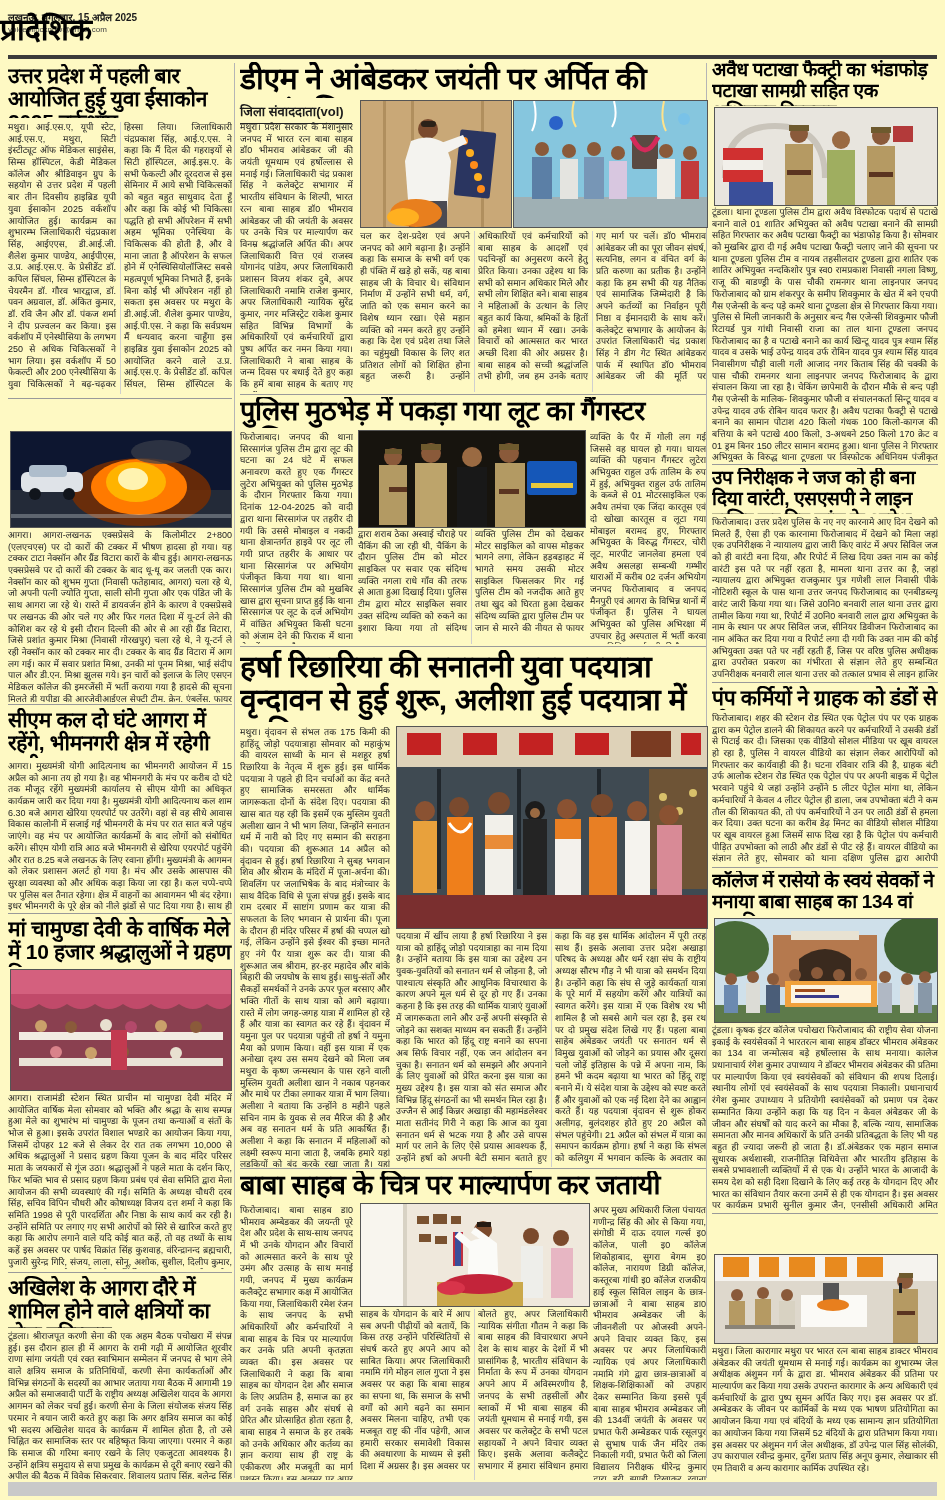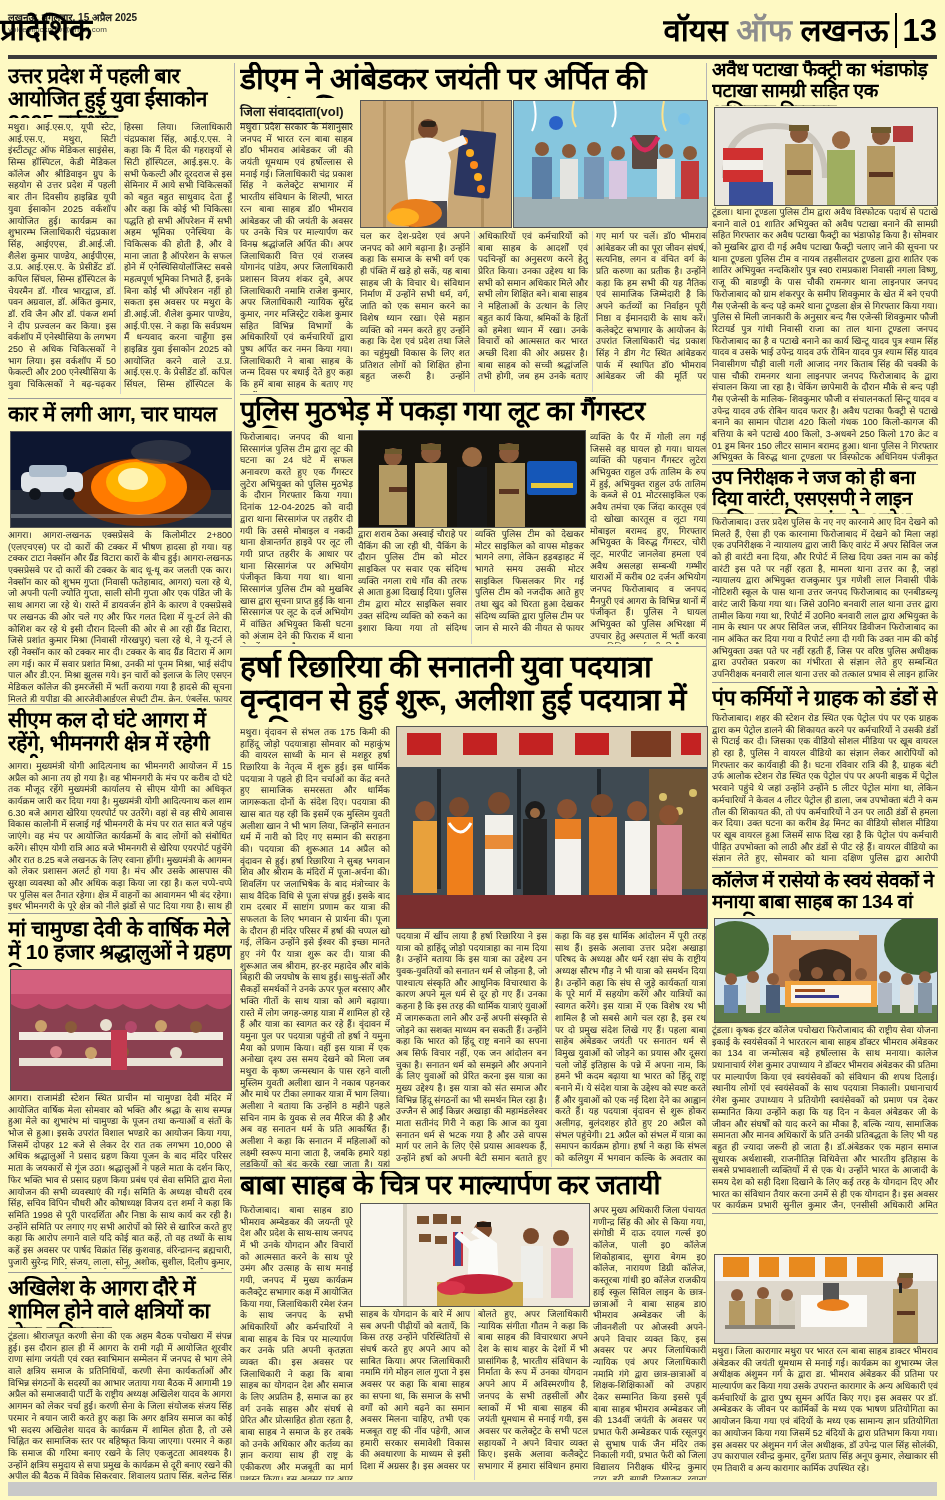--- a/index.html
+++ b/index.html
@@ -32,35 +32,29 @@
 </head>
 <body>
 
 <div id="page">
 
   <div class="abs" style="left:8px;top:12px;width:200px;">
     <div class="mast-date">लखनऊ, मंगलवार, 15 अप्रैल 2025</div>
     <div class="mast-mail">voiceoflucknow@gmail.com</div>
   </div>
   <div class="abs mast-section" style="left:0;top:8px;width:945px;">प्रादेशिक</div>
-  <div class="abs brand" style="right:8px;top:8px;">
-    <span>वॉयस</span>
-    <span class="mid">ऑफ</span>
-    <span>लखनऊ</span><span class="pg">13</span>
-  </div>
   <div class="abs head-rule" style="left:8px;top:55px;width:929px;"></div>
 
   <div class="abs vrule" style="left:234px;top:63px;height:1415px;"></div>
   <div class="abs vrule" style="left:706px;top:63px;height:1415px;"></div>
 
   <div class="abs hl h-md" style="left:8px;top:64px;width:224px;height:54px;">उत्तर प्रदेश में पहली बार आयोजित हुई युवा ईसाकोन 2025 वर्कशॉप</div>
   <div class="abs body-txt cols2" style="left:8px;top:122px;width:224px;height:272px;">मथुरा। आई.एस.ए, यूपी स्टेट, आई.एस.ए, मथुरा, सिटी इंस्टीट्यूट ऑफ मेडिकल साइंसेस, सिम्स हॉस्पिटल, केडी मेडिकल कॉलेज और श्रीडिवाइन ग्रुप के सहयोग से उत्तर प्रदेश में पहली बार तीन दिवसीय हाइब्रिड यूपी युवा ईसाकोन 2025 वर्कशॉप आयोजित हुई। कार्यक्रम का शुभारम्भ जिलाधिकारी चंद्रप्रकाश सिंह, आईएएस, डी.आई.जी. शैलेश कुमार पाण्डेय, आईपीएस, उ.प्र. आई.एस.ए. के प्रेसीडेंट डॉ. कपिल सिंघल, सिम्स हॉस्पिटल के चेयरमैन डॉ. गौरव भारद्वाज, डॉ. पवन अग्रवाल, डॉ. अंकित कुमार, डॉ. रवि जैन और डॉ. पंकज शर्मा ने दीप प्रज्वलन कर किया। इस वर्कशॉप में एनेस्थीसिया के लगभग 250 से अधिक चिकित्सकों ने भाग लिया। इस वर्कशॉप में 50 फेकल्टी और 200 एनेस्थीसिया के युवा चिकित्सकों ने बढ़-चढ़कर हिस्सा लिया। जिलाधिकारी चंद्रप्रकाश सिंह, आई.ए.एस. ने कहा कि मैं दिल की गहराइयों से सिटी हॉस्पिटल, आई.इस.ए. के सभी फेकल्टी और दूरदराज से इस सेमिनार में आये सभी चिकित्सकों को बहुत बहुत साधुवाद देता हूँ और कहा कि कोई भी चिकित्सा पद्धति हो सभी ऑपरेशन में सभी अहम भूमिका एनेस्थिया के चिकित्सक की होती है, और वे माना जाता है ऑपरेशन के सफल होने में एनेस्थिसियोलॉजिस्ट सबसे महत्वपूर्ण भूमिका निभाते हैं, इनके बिना कोई भी ऑपरेशन नहीं हो सकता इस अवसर पर मथुरा के डी.आई.जी. शैलेश कुमार पाण्डेय, आई.पी.एस. ने कहा कि सर्वप्रथम मैं धन्यवाद करना चाहूँगा इस हाइब्रिड युवा ईसाकोन 2025 को आयोजित करने वाले उ.प्र. आई.एस.ए. के प्रेसीडेंट डॉ. कपिल सिंघल, सिम्स हॉस्पिटल के चेयरमैन डॉ. गौरव भारद्वाज, डॉ. पवन अग्रवाल, डॉ. अंकित कुमार, डॉ. पंकज शर्मा उपस्थित रहे।</div>
 
   <div class="abs hrule" style="left:8px;top:398px;width:224px;"></div>
-  <div class="abs hl h-md" style="left:8px;top:402px;width:224px;height:26px;">कार में लगी आग, चार घायल</div>
   <div class="abs ph" style="left:10px;top:431px;width:220px;height:95px;">
     <svg viewBox="0 0 220 95" preserveAspectRatio="none">
       <rect width="220" height="95" fill="#0d1630"></rect>
       <rect y="58" width="220" height="37" fill="#232a38"></rect>
       <ellipse cx="130" cy="60" rx="70" ry="34" fill="#7a2e00" opacity="0.8"></ellipse>
       <ellipse cx="128" cy="55" rx="48" ry="28" fill="#ff7a00"></ellipse>
       <ellipse cx="125" cy="50" rx="30" ry="20" fill="#ffb300"></ellipse>
       <ellipse cx="122" cy="47" rx="15" ry="11" fill="#fff3b0"></ellipse>
       <ellipse cx="150" cy="20" rx="30" ry="12" fill="#3a3f4a" opacity="0.7"></ellipse>
       <rect x="10" y="40" width="62" height="20" rx="6" fill="#dfe3e8"></rect>

